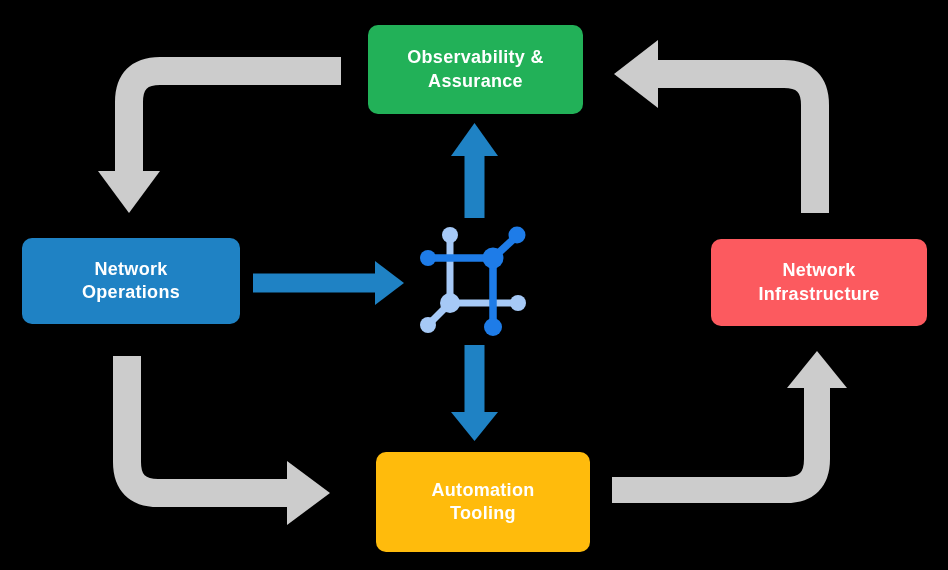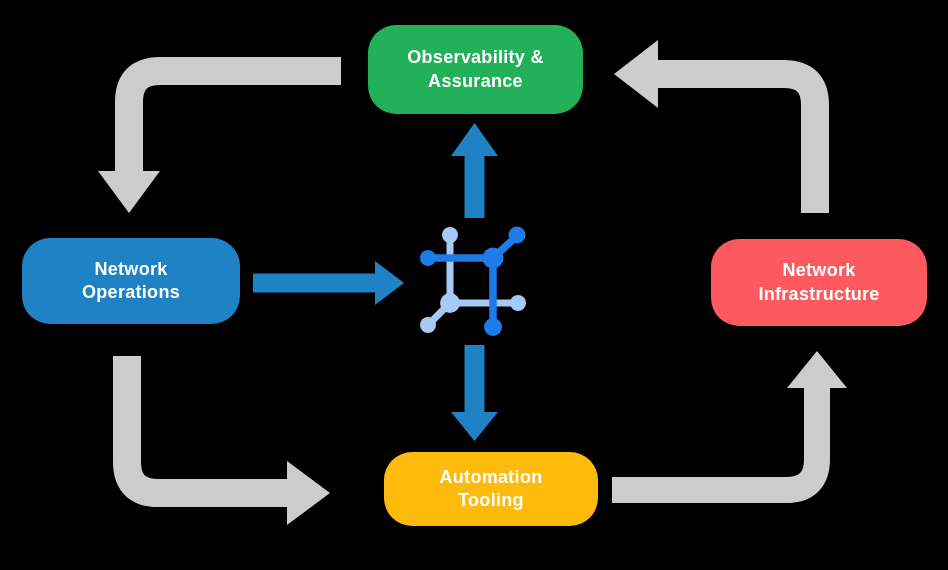--- a/index.html
+++ b/index.html
@@ -13,33 +13,33 @@
   }
   .layer-svg {
     position: absolute;
     inset: 0;
   }
   .node {
     position: absolute;
     display: flex;
     align-items: center;
     justify-content: center;
-    border-radius: 28px;
+    border-radius: 10px;
     color: #ffffff;
     text-align: center;
     font-size: 18px;
     font-weight: 600;
     letter-spacing: 0.3px;
     line-height: 1.3;
   }
   .node .label { white-space: pre-line; }
   .node-green  { left: 368px; top: 25px;  width: 215px; height: 89px; background: #22B158; }
   .node-blue   { left: 22px;  top: 238px; width: 218px; height: 86px; background: #1F82C4; }
   .node-red    { left: 711px; top: 239px; width: 216px; height: 87px; background: #FC5A5F; }
-  .node-yellow { left: 384px; top: 452px; width: 214px; height: 74px; background: #FFBB0C; }
+  .node-yellow { left: 376px; top: 452px; width: 214px; height: 100px; background: #FFBB0C; }
 </style>
 </head>
 <body>
 
 <div class="canvas">
 
   <svg class="layer-svg" width="948" height="570" viewBox="0 0 948 570">
 
     <g>
       <path d="M 341 71 L 160 71 Q 129 71 129 102 L 129 172" fill="none" stroke="#CCCCCC" stroke-width="28"></path>

